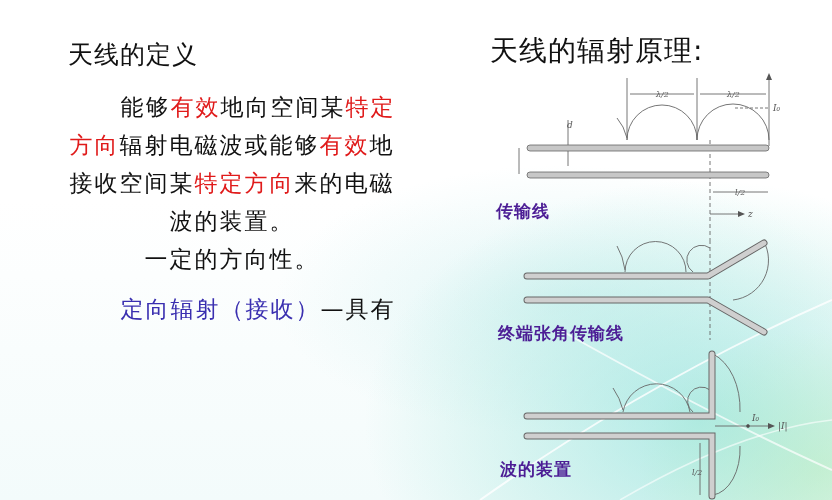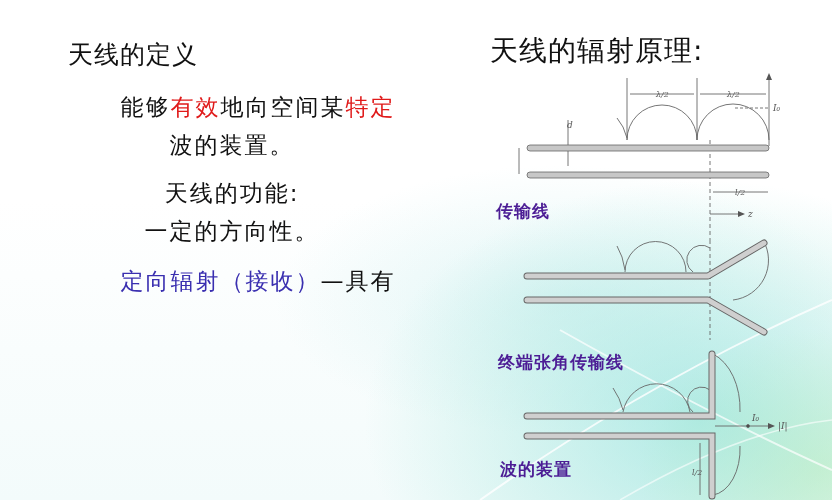--- a/index.html
+++ b/index.html
@@ -33,23 +33,24 @@
 <div class="bg"></div>
 <svg class="swoosh" width="832" height="500">
   <path d="M480 500 Q650 380 832 300" stroke="rgba(255,255,255,0.8)" stroke-width="2" fill="none"></path>
   <path d="M560 330 Q720 420 832 470" stroke="rgba(255,255,255,0.7)" stroke-width="2" fill="none"></path>
   <path d="M620 500 Q740 430 832 420" stroke="rgba(255,255,255,0.6)" stroke-width="1.5" fill="none"></path>
 </svg>
 
 <div class="left">
   <p class="h1">天线的定义</p>
   <p class="para" style="margin-top:10px"><span class="indent"></span><span>能够</span><span class="red">有效</span><span>地向空间某</span><span class="red">特定</span></p>
+  <p class="para"><span class="red">方向</span><span>辐射电磁波或能够</span><span class="red">有效</span><span>地</span></p>
+  <p class="para"><span>接收空间某</span><span class="red">特定方向</span><span>来的电磁</span></p>
   <p class="para">波的装置。</p>
 
-  <p class="para" style="margin-top:10px">天线的功能:</p>
   <p class="para">一定的方向性。</p>
   <p class="para" style="margin-top:12px"><span class="indent"></span><span class="blue">定向辐射（接收）</span><span>—具有</span></p>
 </div>
 
 <div class="right-title">天线的辐射原理:</div>
 
 <svg class="diagram" width="832" height="500" font-family="DejaVu Serif, serif" font-style="italic" font-size="9" fill="#555">
 
   <g stroke="#666" fill="none" stroke-width="0.9">
     <line x1="627" y1="78" x2="627" y2="140"></line>
@@ -106,14 +107,14 @@
     <polyline points="527,416 712,416 712,354" stroke="#cfcfcf" stroke-width="5" stroke-linecap="round" stroke-linejoin="miter"></polyline>
     <polyline points="527,436 712,436 712,496" stroke="#666" stroke-width="7" stroke-linecap="round" stroke-linejoin="miter"></polyline>
     <polyline points="527,436 712,436 712,496" stroke="#cfcfcf" stroke-width="5" stroke-linecap="round" stroke-linejoin="miter"></polyline>
   </g>
   <text x="752" y="421">I₀</text>
   <text x="778" y="429">|I|</text>
   <text x="692" y="475" font-size="8">l/2</text>
 </svg>
 
 <div class="cap" style="left:496px; top:200px;">传输线</div>
-<div class="cap" style="left:498px; top:322px;margin-top:29px;">终端张角传输线</div>
+<div class="cap" style="left:498px; top:322px;">终端张角传输线</div>
 <div class="cap" style="left:500px; top:458px;">波的装置</div>
 
 </body></html>

